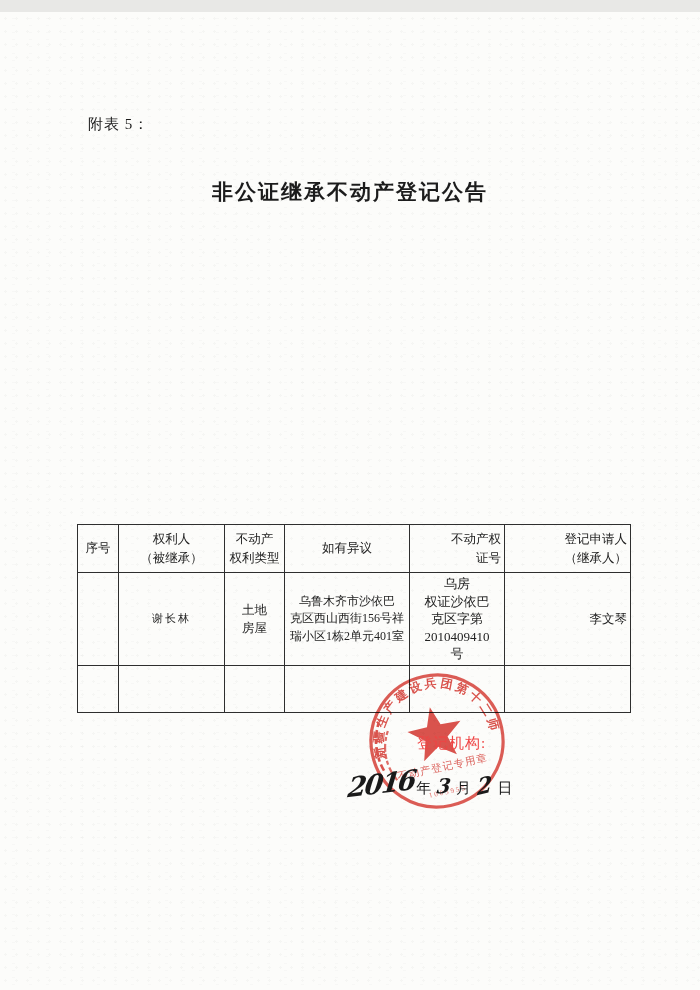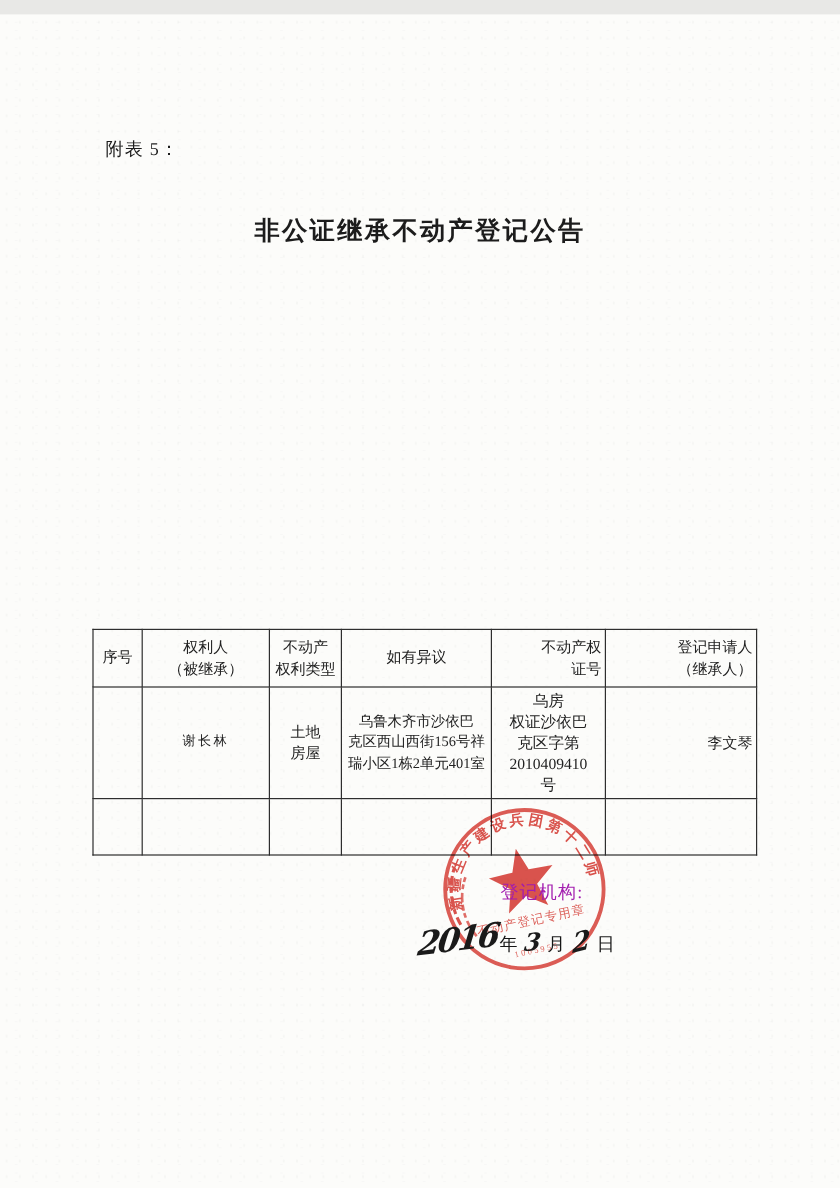--- a/index.html
+++ b/index.html
@@ -62,21 +62,21 @@
   .notice-table td.loc  { font-size:12px; }
   .notice-table td.cert { font-size:13px; line-height:1.35; }
 
   .signature-zone { position:absolute; left:0; top:0; width:700px; height:990px; pointer-events:none; }
   .seal {
     position:absolute; left:362px; top:654px; width:150px; height:150px;
     mix-blend-mode:multiply; opacity:0.9;
   }
   .agency-label {
     position:absolute; left:417px; top:722px;
-    font-size:15px; color:#a21caf; letter-spacing:1px; z-index:2;
+    font-size:15px; color:#ef4444; letter-spacing:1px; z-index:2;
   }
   .date-line {
     position:absolute; left:348px; top:755px; z-index:2;
     font-size:15px; color:#161616; line-height:34px; white-space:nowrap;
   }
   .date-line .unit { margin:0 3px; letter-spacing:1px; }
   .hw {
     display:inline-block; font-family:"DejaVu Serif","Liberation Serif",serif;
     font-style:italic; font-weight:600; color:#1a1a1a;
   }

